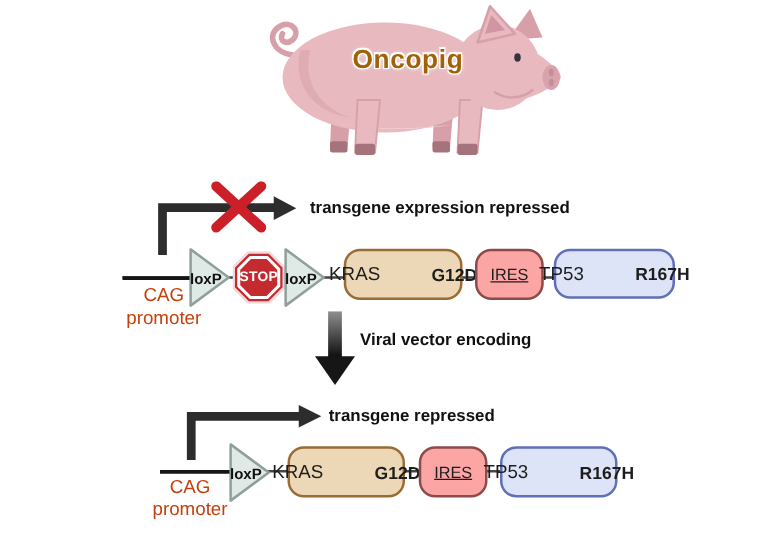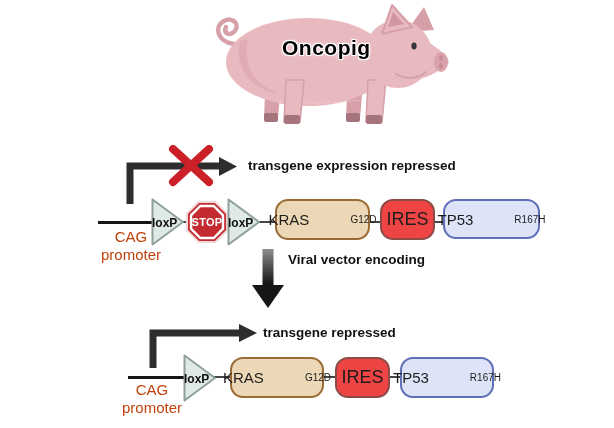--- a/index.html
+++ b/index.html
@@ -5,42 +5,42 @@
   html,body { margin:0; padding:0; background:#ffffff; }
   .canvas {
     position:relative; width:614px; height:428px; background:#ffffff;
     font-family:"Liberation Sans", sans-serif; overflow:hidden;
   }
   .abs { position:absolute; }
 
   
   .oncopig-title {
     position:absolute; left:282px; top:36px;
-    font-size:21px; font-weight:bold; color:#000000; letter-spacing:0.5px;
+    font-size:21px; font-weight:bold; color:#a16207; letter-spacing:0.5px;
     text-shadow:-1px -1px 0 #fff, 1px -1px 0 #fff, -1px 1px 0 #fff, 1px 1px 0 #fff, 0 0 4px #fff;
   }
   .bold-label { position:absolute; font-size:13.5px; font-weight:bold; color:#111; white-space:nowrap; }
-  .cre-label  { position:absolute; left:288px; top:252px; font-size:13.5px; font-weight:bold; color:#111; line-height:16px; white-space:nowrap; }
+  .cre-label  { position:absolute; left:288px; top:264px; font-size:13.5px; font-weight:bold; color:#111; line-height:16px; white-space:nowrap; }
 
   
   .gene-line  { position:absolute; height:2.4px; background:#464646; }
   .gene-line-dark { position:absolute; height:3.2px; background:#161616; }
 
   
   .cag-label { position:absolute; width:70px; text-align:center; font-size:15px; color:#c2410c; line-height:18px; }
 
   
   .gene-box {
     position:absolute; display:flex; align-items:center; justify-content:center;
     border-radius:13px; border:2.5px solid #000; box-sizing:border-box;
     font-size:15px; color:#1d1d1d; background:#fff; white-space:nowrap;gap:40px;
   }
-  .gene-box .sup { font-size:10px; vertical-align:5px; margin-left:1px; }
+  .gene-box .sup { font-size:14px; vertical-align:5px; margin-left:1px;font-weight:bold; }
   .box-kras { background:#ecd8b6; border-color:#9a6b35; }
-  .box-ires { background:#ef4444; border-color:#8c4a49; font-size:18px; }
+  .box-ires { background:#fca5a5; border-color:#8c4a49; font-size:13px;text-decoration:underline; }
   .box-tp53 { background:#dde4f7; border-color:#5f6fb8; }
 
   
   .loxp-site { position:absolute; width:34px; height:48px; }
   .loxp-site svg { position:absolute; left:0; top:0; }
   .loxp-text {
     position:absolute; left:1px; top:17.5px; width:38px; 
     font-size:12px; font-weight:bold; color:#111;
   }
 

